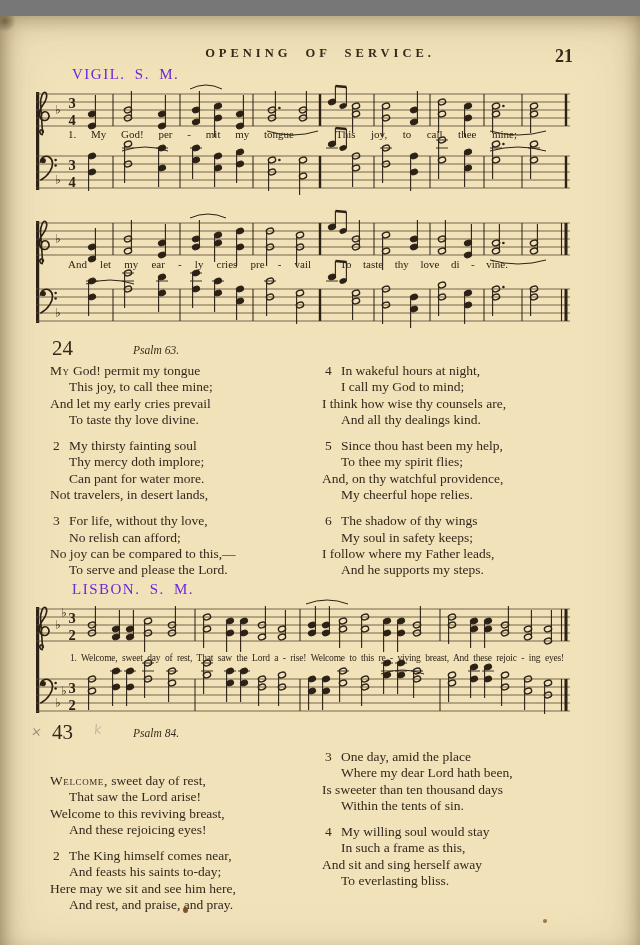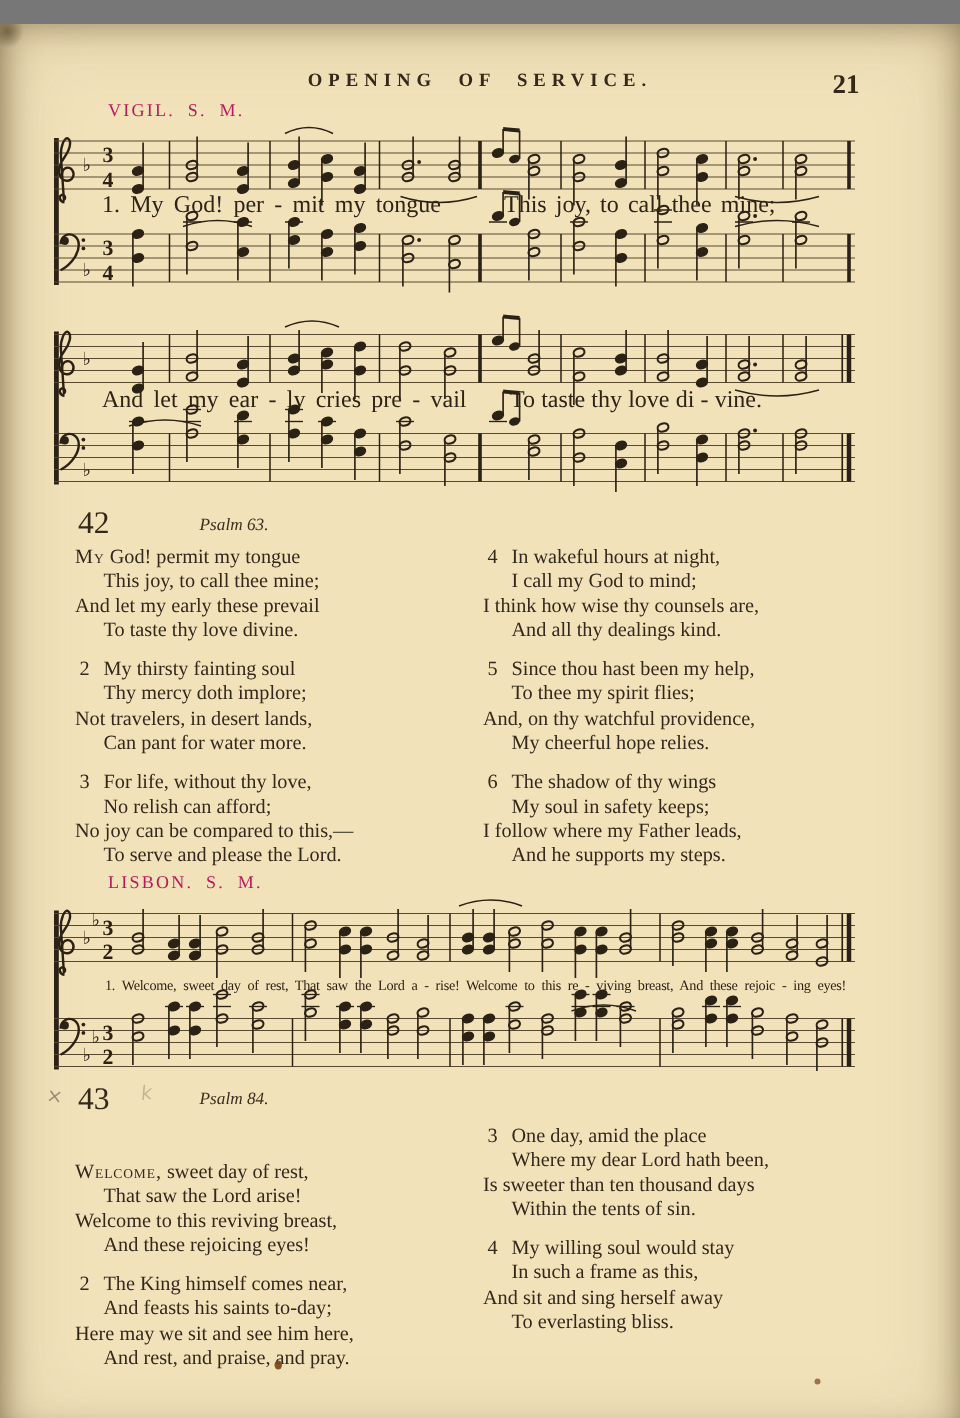--- a/index.html
+++ b/index.html
@@ -19,29 +19,29 @@
       inset 0 -16px 20px -10px rgba(82,86,56,.50),
       inset 0 16px 22px -12px rgba(110,90,55,.30);
   }
   .corner-smudge{position:absolute;left:-6px;top:-6px;width:22px;height:22px;border-radius:50%;
     background:radial-gradient(circle,rgba(40,30,15,.55),rgba(40,30,15,0) 70%);}
   .header-title{
     position:absolute; top:30px; left:0; right:0; text-align:center;
     font-size:12.5px; letter-spacing:4px; word-spacing:7px; font-weight:bold; color:#33281a;
   }
   .page-number{position:absolute; top:30px; left:555px; font-size:18px; font-weight:bold; color:#33281a;}
-  .tune-title{position:absolute; font-size:12px; letter-spacing:1.5px; word-spacing:4px; color:#be185d;}
+  .tune-title{position:absolute; font-size:15px; letter-spacing:1.5px; word-spacing:4px; color:#6d28d9;}
   #tune1{left:72px; top:50px;}
   #tune2{left:72px; top:565px;}
   .music-svg{position:absolute; left:30px; overflow:visible;}
   #sysA{top:64px;}
   #sysB{top:194px;}
   #sysC{top:584px;}
   .score-lyric{
-    position:absolute; font-size:16px; color:#2e2416; white-space:nowrap;
+    position:absolute; font-size:11px; color:#2e2416; white-space:nowrap;
     text-align:justify; text-align-last:justify; height:15px; overflow:visible;
   }
   .score-lyric.justify{white-space:normal;}
   #lyrA-L{left:68px; top:112px; width:226px;}
   #lyrA-R{left:336px; top:112px; width:181px;}
   #lyrB-L{left:68px; top:242px; width:243px;}
   #lyrB-R{left:340px; top:242px; width:168px;}
   #lyrC{left:70px; top:637px; width:494px; font-size:9.5px; letter-spacing:-0.2px;}
   .hymn-number{position:absolute; font-size:21px; color:#33281a;}
   #num42{left:52px; top:320px;}
@@ -394,35 +394,35 @@
       <line x1="462.6" x2="462.6" y1="80" y2="106" stroke="#2b2115" stroke-width="1.1"></line>
       <circle cx="473.4" cy="77" r="1.3" fill="#2b2115"></circle>
       <ellipse cx="504" cy="79" rx="3.7" ry="2.7" transform="rotate(-18 504 79)" fill="none" stroke="#2b2115" stroke-width="1.4"></ellipse>
       <ellipse cx="504" cy="87" rx="3.7" ry="2.7" transform="rotate(-18 504 87)" fill="none" stroke="#2b2115" stroke-width="1.4"></ellipse>
       <line x1="500.6" x2="500.6" y1="80" y2="106" stroke="#2b2115" stroke-width="1.1"></line>
       <path d="M 56 74 Q 80 66 104 74" fill="none" stroke="#2b2115" stroke-width="1"></path>
     </svg>
   <div class="score-lyric" id="lyrB-L">And let my ear - ly cries pre - vail</div>
   <div class="score-lyric" id="lyrB-R">To taste thy love di - vine.</div>
 
-  <div class="hymn-number" id="num42">42</div>
+  <div class="hymn-number" id="num42">24</div>
   <div class="psalm-ref" id="psalm42">Psalm 63.</div>
   <div class="verse-col" id="col42L">
       <div class="verse">
         <div class="vline"><span class="lead">My</span> God! permit my tongue</div>
         <div class="vline ind">This joy, to call thee mine;</div>
-        <div class="vline">And let my early these prevail</div>
+        <div class="vline">And let my early cries prevail</div>
         <div class="vline ind">To taste thy love divine.</div>
       </div>
       <div class="verse">
         <span class="vnum">2</span>
         <div class="vline ind1">My thirsty fainting soul</div>
         <div class="vline ind">Thy mercy doth implore;</div>
+        <div class="vline ind">Can pant for water more.</div>
         <div class="vline">Not travelers, in desert lands,</div>
-        <div class="vline ind">Can pant for water more.</div>
       </div>
       <div class="verse">
         <span class="vnum">3</span>
         <div class="vline ind1">For life, without thy love,</div>
         <div class="vline ind">No relish can afford;</div>
         <div class="vline">No joy can be compared to this,—</div>
         <div class="vline ind">To serve and please the Lord.</div>
       </div>
     </div>
   <div class="verse-col" id="col42R">

